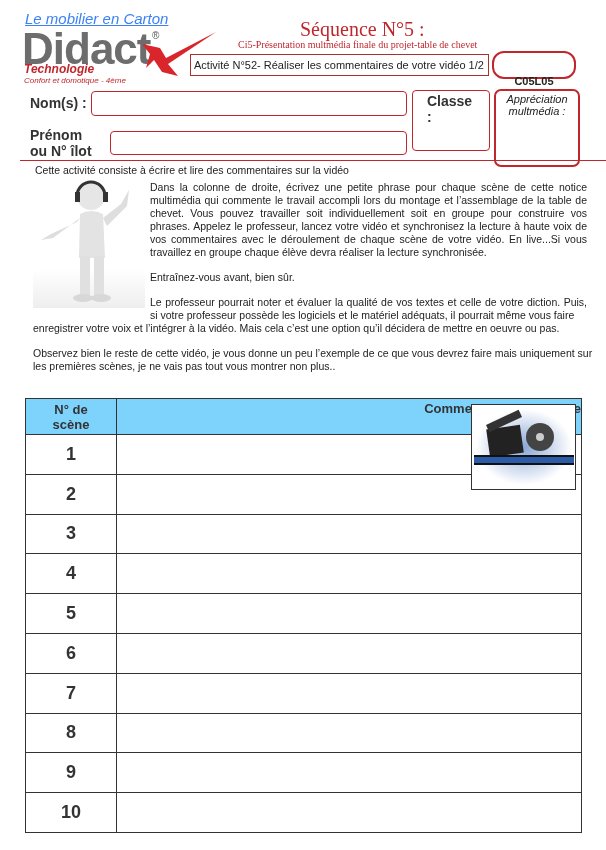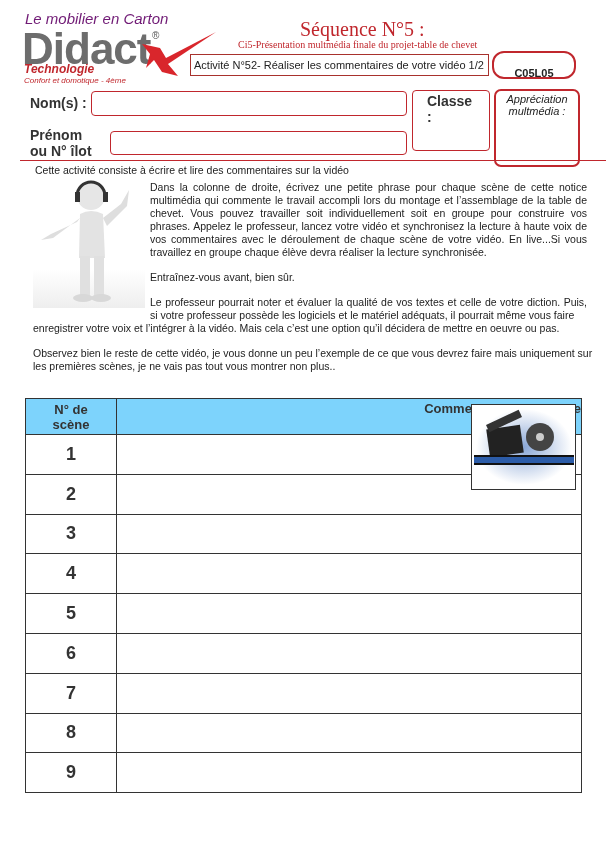--- a/index.html
+++ b/index.html
@@ -1,26 +1,26 @@
 <!DOCTYPE html>
 <html><head>
 <meta charset="utf-8">
 <style>
   * { box-sizing: border-box; margin: 0; padding: 0; }
   body { width: 606px; height: 850px; background: #fff; position: relative; font-family: "Liberation Sans", sans-serif; color: #222; overflow: hidden; }
   .abs { position: absolute; }
-  .brand-top { left: 25px; top: 10px; font-size: 15px; font-style: italic; color: #701a75; }
+  .brand-top { left: 25px; top: 10px; font-size: 15px; font-style: italic; color: #3b82f6; text-decoration: underline; }
   .brand-main { left: 22px; top: 27px; font-size: 44px; font-weight: bold; color: #6d6d6d; letter-spacing: -1px; line-height: 44px; }
   .brand-reg { left: 152px; top: 30px; font-size: 10px; color: #555; }
   .brand-tech { left: 24px; top: 62px; font-size: 12px; font-weight: bold; font-style: italic; color: #c0272d; }
   .brand-sub { left: 24px; top: 76px; font-size: 8px; font-style: italic; color: #c0272d; }
   .seq-title { left: 300px; top: 18px; font-family: "Liberation Serif", serif; font-size: 20px; color: #c0272d; }
   .seq-sub { left: 238px; top: 39px; font-family: Liberation Serif, serif; font-size: 10px; color: #c0272d; }
   .activity-box { left: 190px; top: 54px; width: 299px; height: 22px; border: 1px solid #a8322d; font-size: 11px; padding: 4px 0 0 3px; }
-  .code-box { left: 492px; top: 51px; width: 84px; height: 28px; border: 2px solid #c0272d; border-radius: 12px; font-size: 11px; font-weight: bold; text-align: center; padding-top: 14px; }
+  .code-box { left: 492px; top: 51px; width: 84px; height: 28px; border: 2px solid #c0272d; border-radius: 12px; font-size: 11px; font-weight: bold; text-align: center; padding-top: 22px; }
   .label { font-size: 14px; font-weight: bold; color: #333; }
   .input-box { border: 1px solid #c0272d; border-radius: 4px; }
   .classe-box { left: 412px; top: 90px; width: 78px; height: 61px; border: 1px solid #c0272d; border-radius: 4px; padding: 2px 14px; }
   .appr-box { left: 494px; top: 89px; width: 86px; height: 78px; border: 2px solid #c0272d; border-radius: 7px; text-align: center; font-size: 11px; font-style: italic; padding-top: 2px; }
   .rule { left: 20px; top: 160px; width: 586px; height: 1px; background: #c0272d; }
   .p { font-size: 10.5px; line-height: 13px; color: #222; }
   .figure { left: 33px; top: 178px; width: 112px; height: 130px; background: linear-gradient(#fff 70%, #eee); }
   table { position: absolute; left: 25px; top: 398px; border-collapse: collapse; width: 557px; }
   td, th { border: 1.5px solid #333; }
   th { background: #7dd3fc; font-size: 13px; font-weight: bold; color: #333; }
@@ -126,20 +126,24 @@
         <td></td>
       </tr>
       <tr>
         <td class="n">8</td>
         <td></td>
       </tr>
       <tr>
         <td class="n">9</td>
         <td></td>
       </tr>
+      <tr>
+        <td class="n">10</td>
+        <td></td>
+      </tr>
     </tbody>
 </table>
 
 <div class="abs movie">
   <svg width="103" height="84">
     <defs>
         <radialGradient id="g" cx="50%" cy="50%" r="50%">
           <stop offset="0" stop-color="#8aa7d6"></stop>
           <stop offset="1" stop-color="#fff"></stop>
         </radialGradient>

